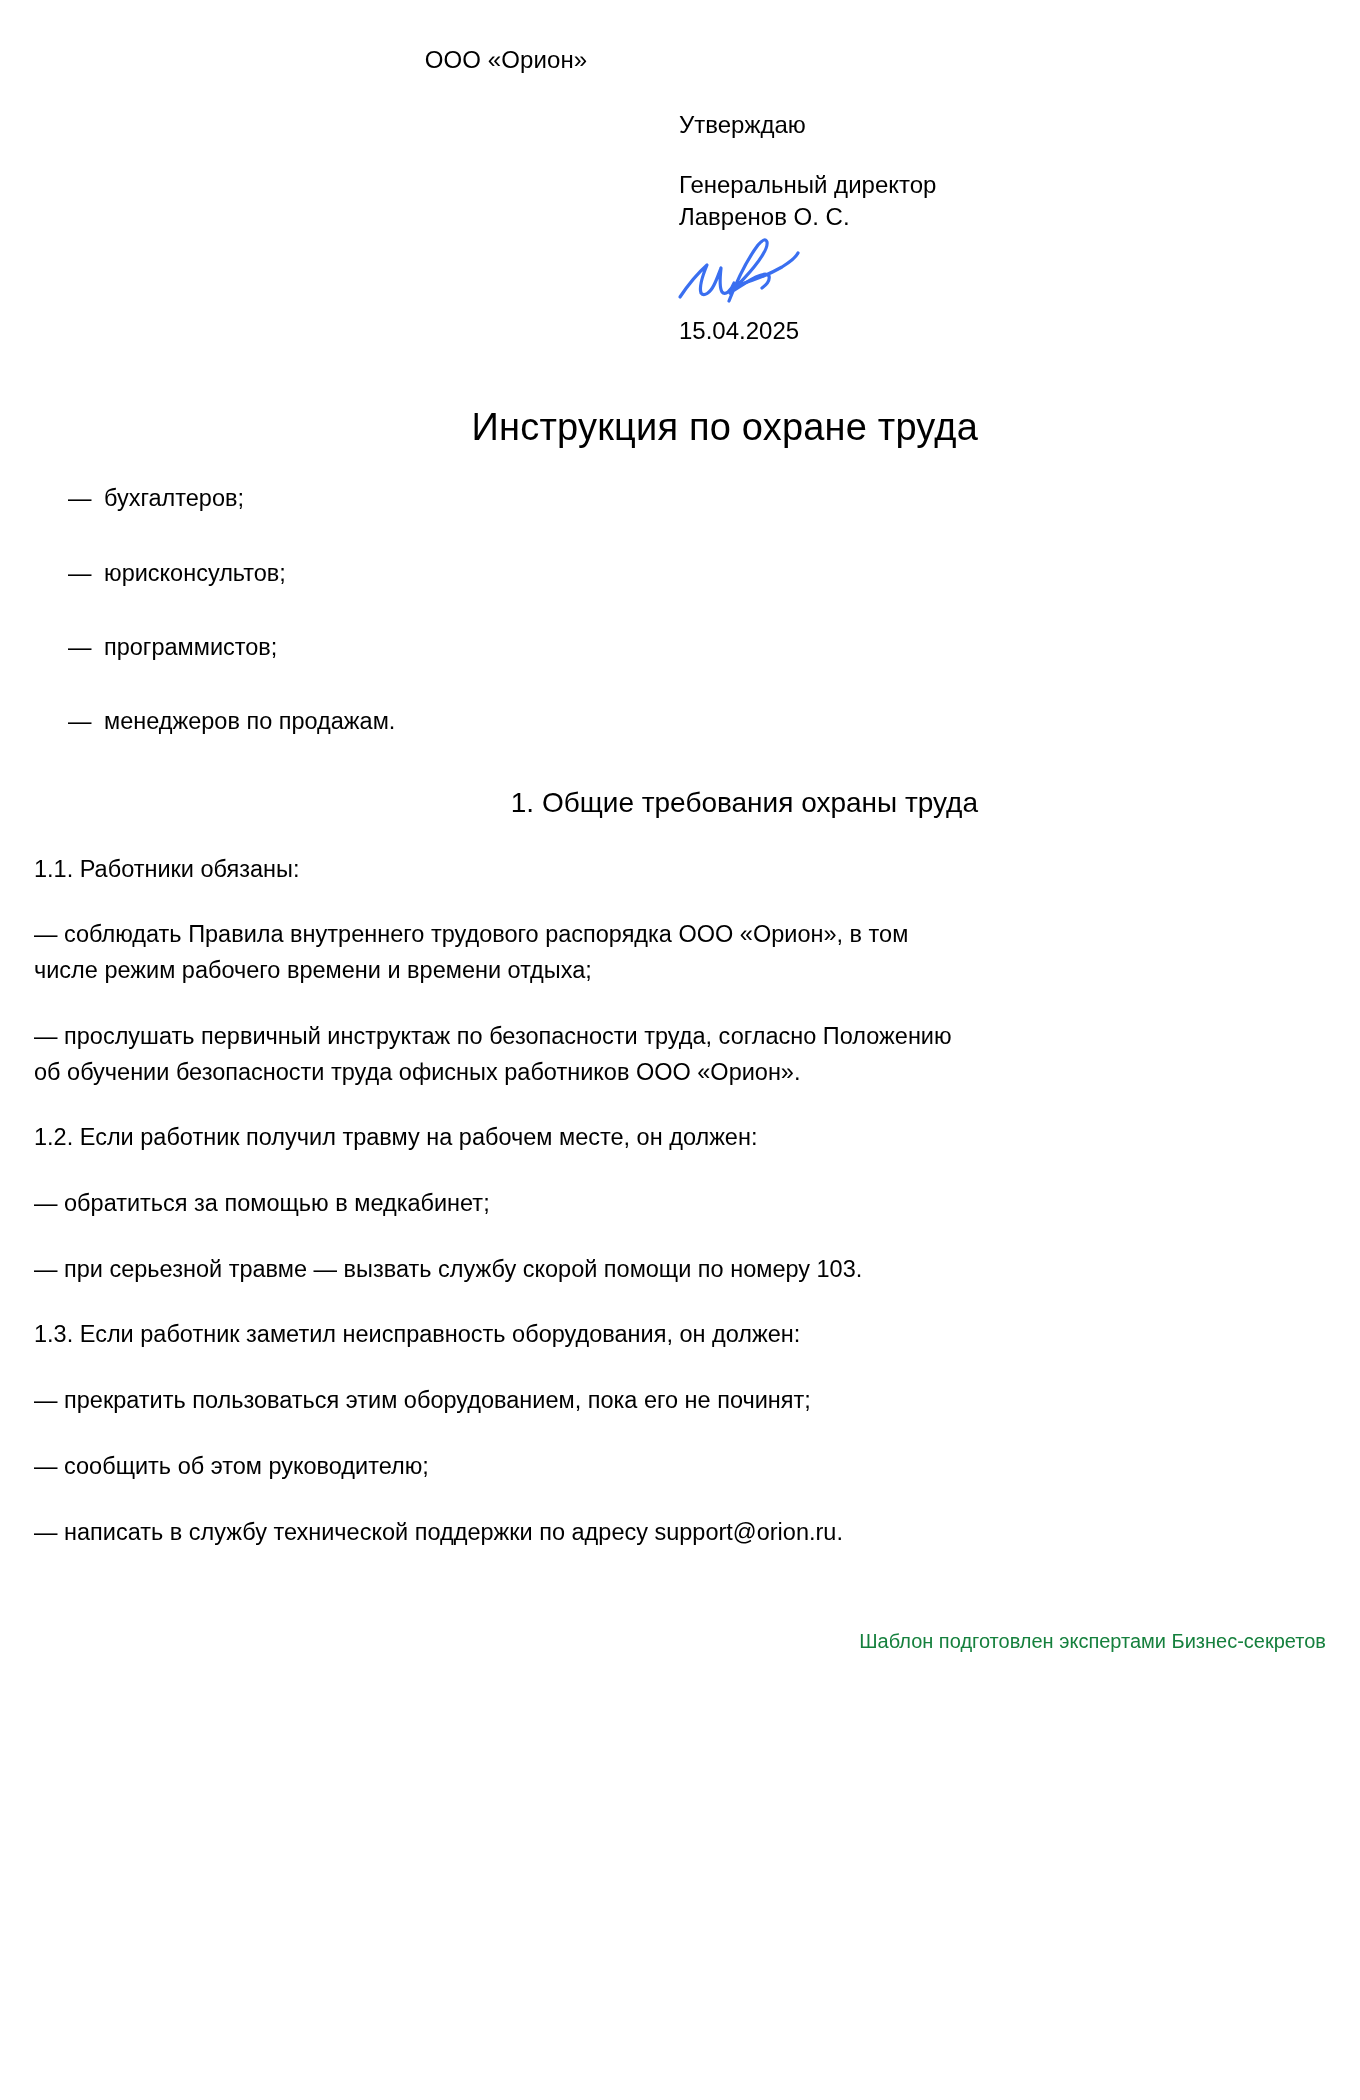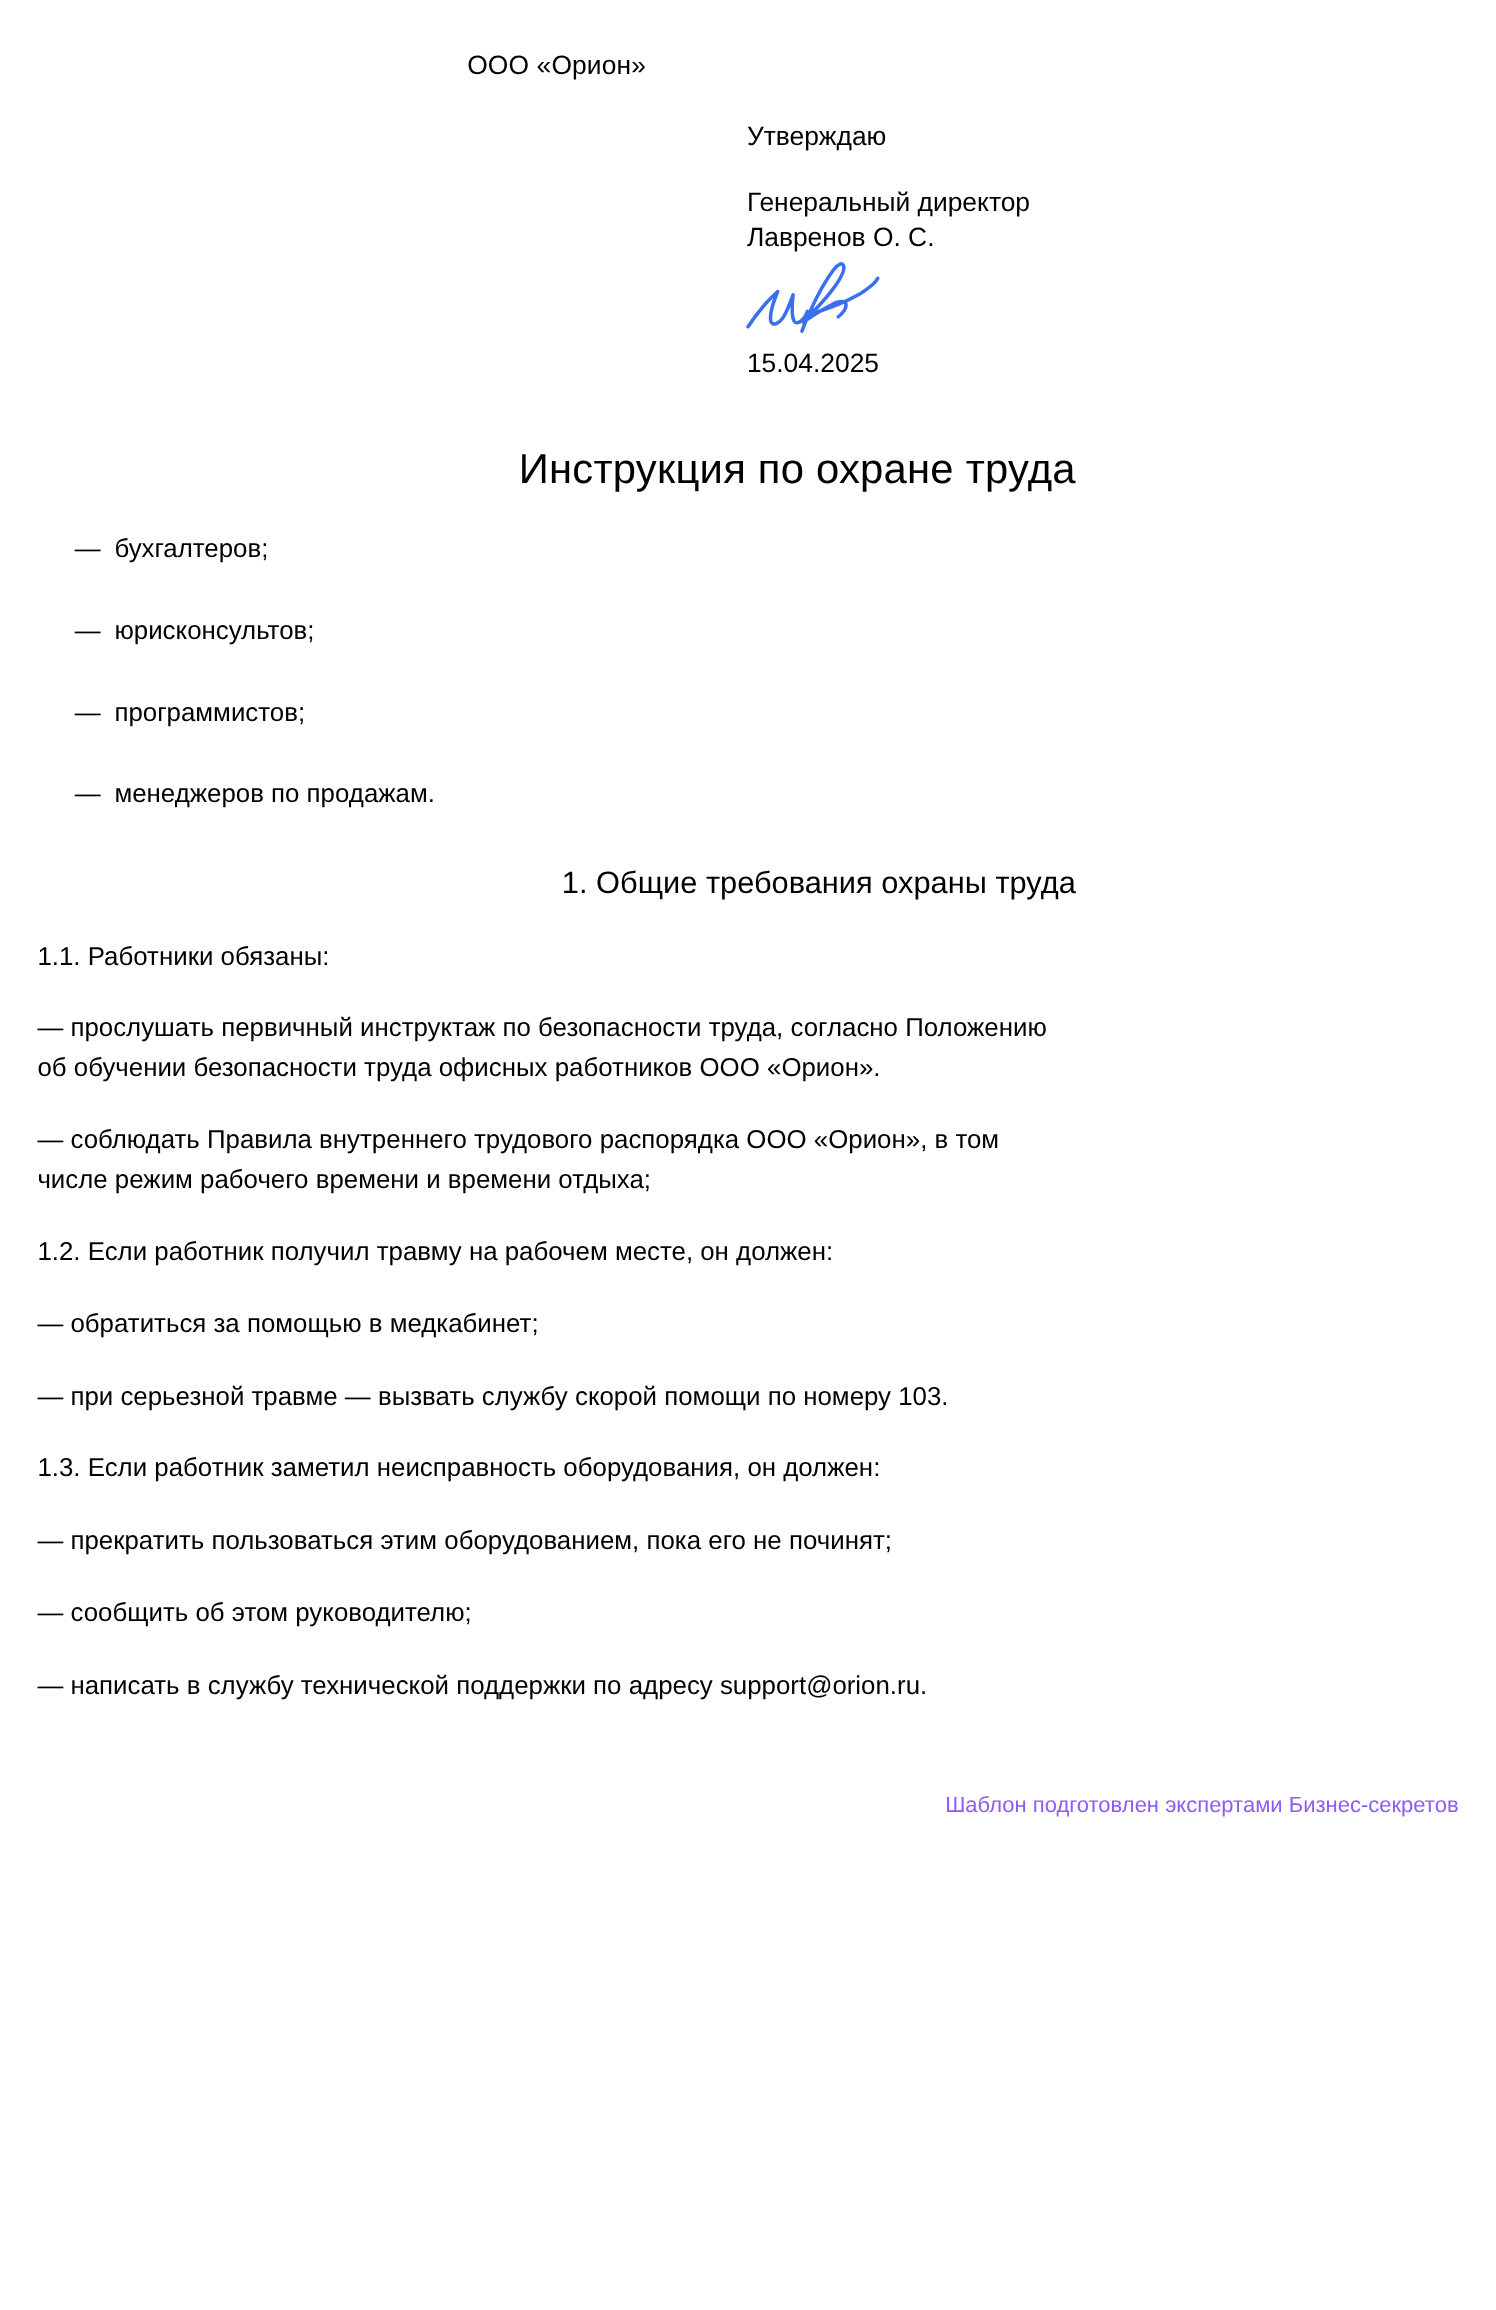--- a/index.html
+++ b/index.html
@@ -129,21 +129,21 @@
 
   
   .footer-note {
     position: absolute;
     left: 34px;
     right: 34px;
     bottom: 50px;
     text-align: right;
     font-size: 20px;
     line-height: 1.3;
-    color: #8b5cf6;
+    color: #15803d;
   }
 </style>
 </head>
 <body>
 
 <div class="page">
   <div class="content">
 
     <div class="org-header">ООО «Орион»</div>
 
@@ -184,22 +184,22 @@
       </li>
       <li class="bullet-item">
         <span class="bullet-dash">—</span>
         <span>менеджеров по продажам.</span>
       </li>
     </ul>
 
     <h2 class="section-heading">1. Общие требования охраны труда</h2>
 
     <p class="para">1.1. Работники обязаны:</p>
+    <p class="para">— соблюдать Правила внутреннего трудового распорядка ООО «Орион», в том числе режим рабочего времени и времени отдыха;</p>
     <p class="para">— прослушать первичный инструктаж по безопасности труда, согласно Положению об обучении безопасности труда офисных работников ООО «Орион».</p>
-    <p class="para">— соблюдать Правила внутреннего трудового распорядка ООО «Орион», в том числе режим рабочего времени и времени отдыха;</p>
     <p class="para">1.2. Если работник получил травму на рабочем месте, он должен:</p>
     <p class="para">— обратиться за помощью в медкабинет;</p>
     <p class="para">— при серьезной травме — вызвать службу скорой помощи по номеру 103.</p>
     <p class="para">1.3. Если работник заметил неисправность оборудования, он должен:</p>
     <p class="para">— прекратить пользоваться этим оборудованием, пока его не починят;</p>
     <p class="para">— сообщить об этом руководителю;</p>
     <p class="para">— написать в службу технической поддержки по адресу support@orion.ru.</p>
 
   </div>
 

